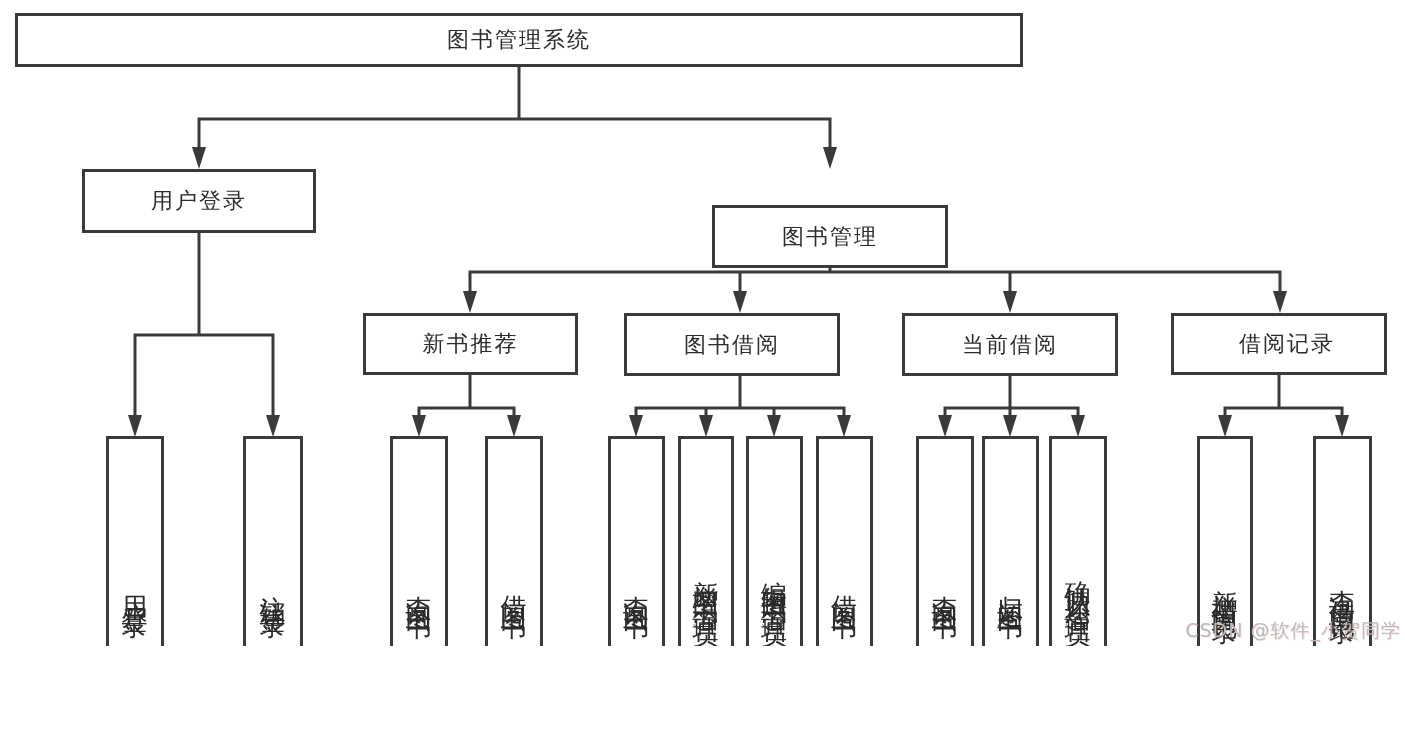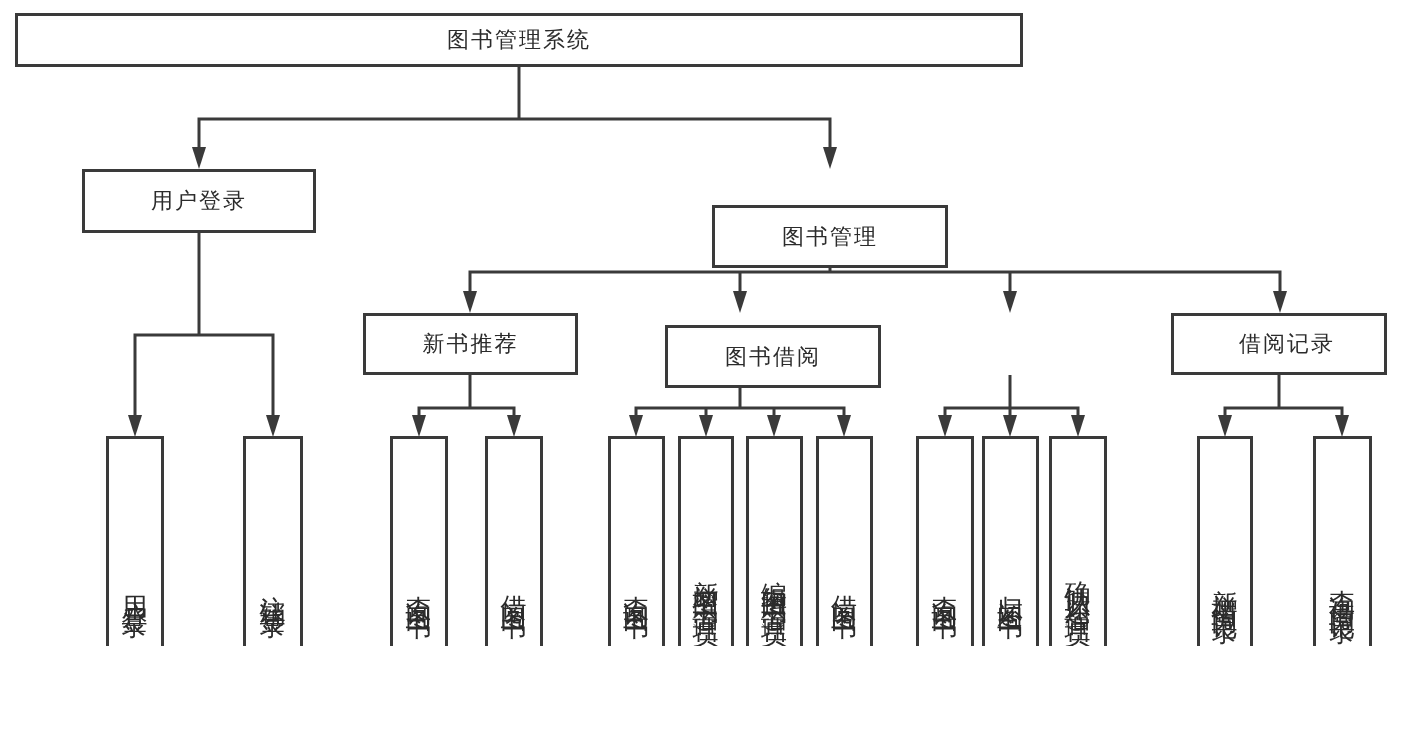--- a/index.html
+++ b/index.html
@@ -134,22 +134,25 @@
   <div class="hbox" style="left:82px;top:169px;width:234px;height:64px;">
     <span>用户登录</span>
   </div>
   <div class="hbox" style="left:712px;top:169px;width:236px;height:63px;margin-top:36px;">
     <span>图书管理</span>
   </div>
 
   <div class="hbox" style="left:363px;top:313px;width:215px;height:62px;font-family:Liberation Serif, serif;">
     <span>新书推荐</span>
   </div>
-  <div class="hbox" style="left:665px;top:313px;width:216px;height:63px;margin-top:12px;">
+  <div class="hbox" style="left:624px;top:313px;width:216px;height:63px;">
     <span>图书借阅</span>
+  </div>
+  <div class="hbox" style="left:902px;top:313px;width:216px;height:63px;">
+    <span>当前借阅</span>
   </div>
   <div class="hbox" style="left:1171px;top:313px;width:216px;height:62px;padding-left:16px;">
     <span>借阅记录</span>
   </div>
 
   <div class="vbox" style="left:106px;width:58px;">
     <span class="vtext">用户登录</span>
   </div>
   <div class="vbox" style="left:243px;width:60px;">
     <span class="vtext">注销登录</span>
@@ -185,14 +188,15 @@
     <span class="vtext">确认归还（管理员）</span>
   </div>
 
   <div class="vbox" style="left:1197px;width:56px;">
     <span class="vtext">新增借阅记录</span>
   </div>
   <div class="vbox" style="left:1313px;width:59px;">
     <span class="vtext">查询借阅记录</span>
   </div>
 
+  <div class="watermark">CSDN @软件_小贺同学</div>
 
 </div>
 
 </body></html>

